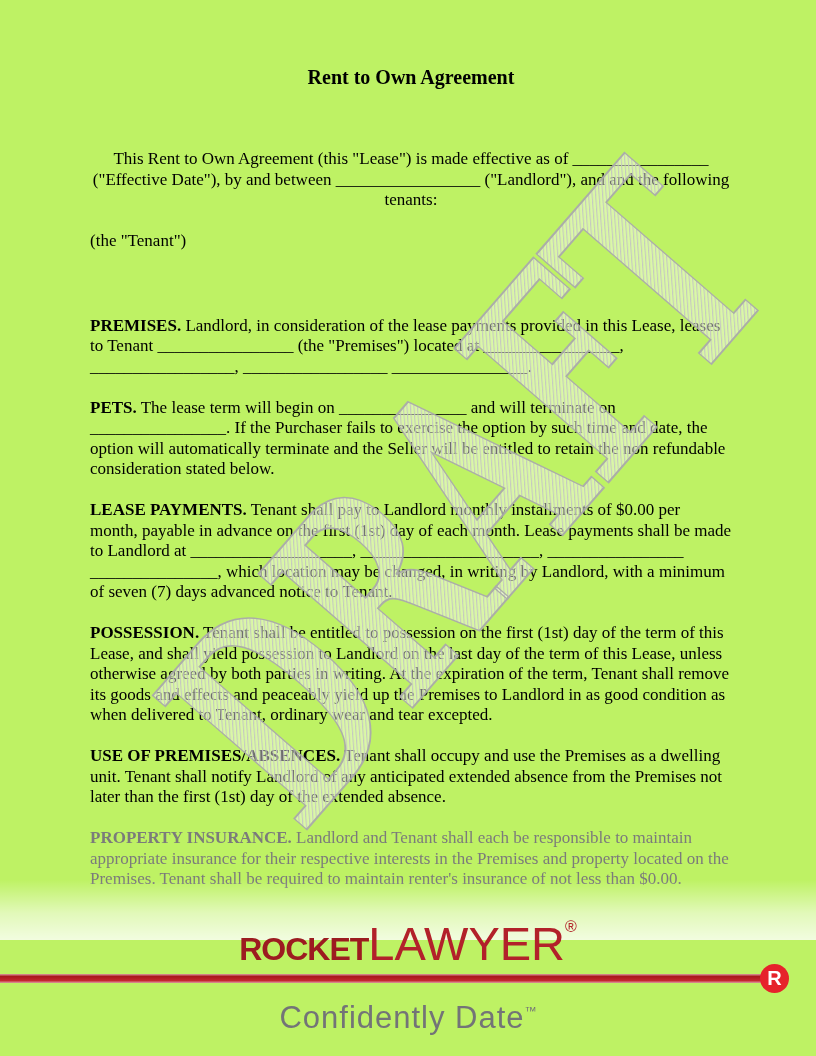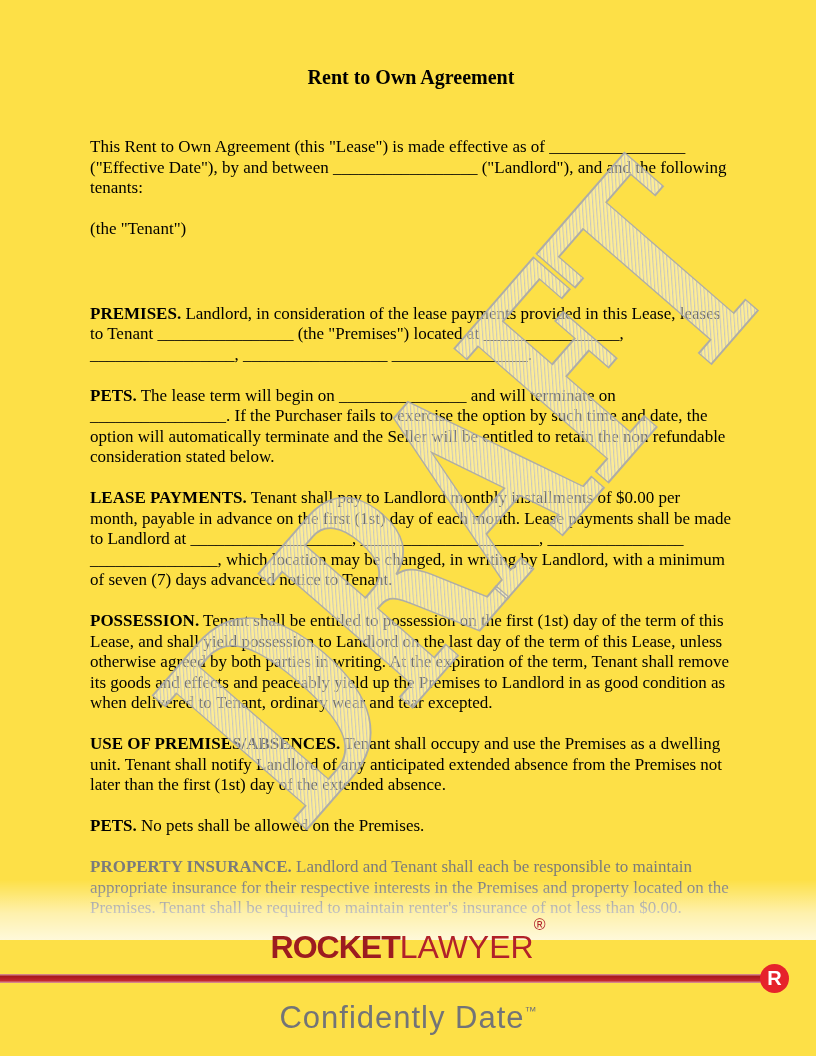--- a/index.html
+++ b/index.html
@@ -1,37 +1,37 @@
 <!DOCTYPE html>
 <html style="--rocket-red: #9c1c20; --lawyer-red: #b2212a; --bar-red: #a8181d; --badge-red: #e6232b; --tagline-gray: #737477; --watermark-gray: #ababab;"><head>
 <meta charset="utf-8">
 <style>
   html,body{margin:0;padding:0;background:#ffffff;}
   .page{
     position:relative;
     width:816px;height:1056px;
-    background:#fde047;
+    background:#bef264;
     overflow:hidden;
     font-family:"Liberation Serif", serif;
     color:#000;
   }
   .content{
     position:absolute;
     left:90px;top:66px;width:642px;
     font-size:17px;line-height:20.5px;
     z-index:1;
   }
   .doc-title{
     margin:0;
     text-align:center;
     font-size:20px;line-height:23px;
     font-weight:bold;
   }
   .content p{margin:20.5px 0 0 0;}
-  .content p.first{margin-top:48px;}
+  .content p.first{margin-top:60px;text-align:center;}
   .content p.gap2{margin-top:64px;}
   .content p b{font-weight:bold;}
   .content p.faded{color:#7b7b7b;}
   
   .fade-overlay{
     position:absolute;left:0;top:880px;width:816px;height:60px;
     background:linear-gradient(180deg, rgba(255,255,255,0) 0%, rgba(255,255,255,0.55) 55%, rgba(255,255,255,0.8) 100%);
     z-index:2;pointer-events:none;
   }
   
@@ -44,21 +44,21 @@
     position:absolute;top:916px;left:0;width:816px;
     text-align:center;
     font-family:"Liberation Sans", sans-serif;
     white-space:nowrap;
   }
   .logo .rocket{
     font-size:32px;font-weight:bold;letter-spacing:-1px;
     color:var(--rocket-red,#9c1c20);
   }
   .logo .lawyer{
-    font-size:32px;font-weight:normal;letter-spacing:0px;
+    font-size:47px;font-weight:normal;letter-spacing:0px;
     color:var(--lawyer-red,#b2212a);
   }
   .logo .reg{
     font-size:16px;vertical-align:28px;
     color:var(--lawyer-red,#b2212a);
   }
   .redbar{
     position:absolute;top:974px;left:0;width:776px;height:9px;
     background:linear-gradient(180deg,#dd9ba0 0%, var(--bar-red,#a8181d) 28%, #c2272e 72%, #dd9ba0 100%);
   }
@@ -87,21 +87,20 @@
   <div class="content">
     <h1 class="doc-title">Rent to Own Agreement</h1>
     <div id="paragraphs">
         <p class="first">This Rent to Own Agreement (this "Lease") is made effective as of ________________ ("Effective Date"), by and between _________________ ("Landlord"), and and the following tenants:</p>
         <p>(the "Tenant")</p>
         <p class="gap2"><b>PREMISES.</b> Landlord, in consideration of the lease payments provided in this Lease, leases to Tenant ________________ (the "Premises") located at ________________, _________________, _________________ ________________.</p>
         <p><b>PETS.</b> The lease term will begin on _______________ and will terminate on ________________. If the Purchaser fails to exercise the option by such time and date, the option will automatically terminate and the Seller will be entitled to retain the non refundable consideration stated below.</p>
         <p><b>LEASE PAYMENTS.</b> Tenant shall pay to Landlord monthly installments of $0.00 per month, payable in advance on the first (1st) day of each month. Lease payments shall be made to Landlord at ___________________, _____________________, ________________ _______________, which location may be changed, in writing by Landlord, with a minimum of seven (7) days advanced notice to Tenant.</p>
         <p><b>POSSESSION.</b> Tenant shall be entitled to possession on the first (1st) day of the term of this Lease, and shall yield possession to Landlord on the last day of the term of this Lease, unless otherwise agreed by both parties in writing. At the expiration of the term, Tenant shall remove its goods and effects and peaceably yield up the Premises to Landlord in as good condition as when delivered to Tenant, ordinary wear and tear excepted.</p>
         <p><b>USE OF PREMISES/ABSENCES.</b> Tenant shall occupy and use the Premises as a dwelling unit. Tenant shall notify Landlord of any anticipated extended absence from the Premises not later than the first (1st) day of the extended absence.</p>
-        <p><b>PETS.</b> No pets shall be allowed on the Premises.</p>
         <p class="faded"><b>PROPERTY INSURANCE.</b> Landlord and Tenant shall each be responsible to maintain appropriate insurance for their respective interests in the Premises and property located on the Premises. Tenant shall be required to maintain renter's insurance of not less than $0.00.</p>
       </div>
   </div>
 
   <div class="fade-overlay"></div>
 
   <svg class="watermark" width="816" height="1056" viewBox="0 0 816 1056">
     <defs>
       <pattern id="wm-hatch" width="3.5" height="3.5" patternUnits="userSpaceOnUse" patternTransform="rotate(45)">
         <rect width="3.5" height="3.5" fill="rgba(255,255,255,0.45)"></rect>

